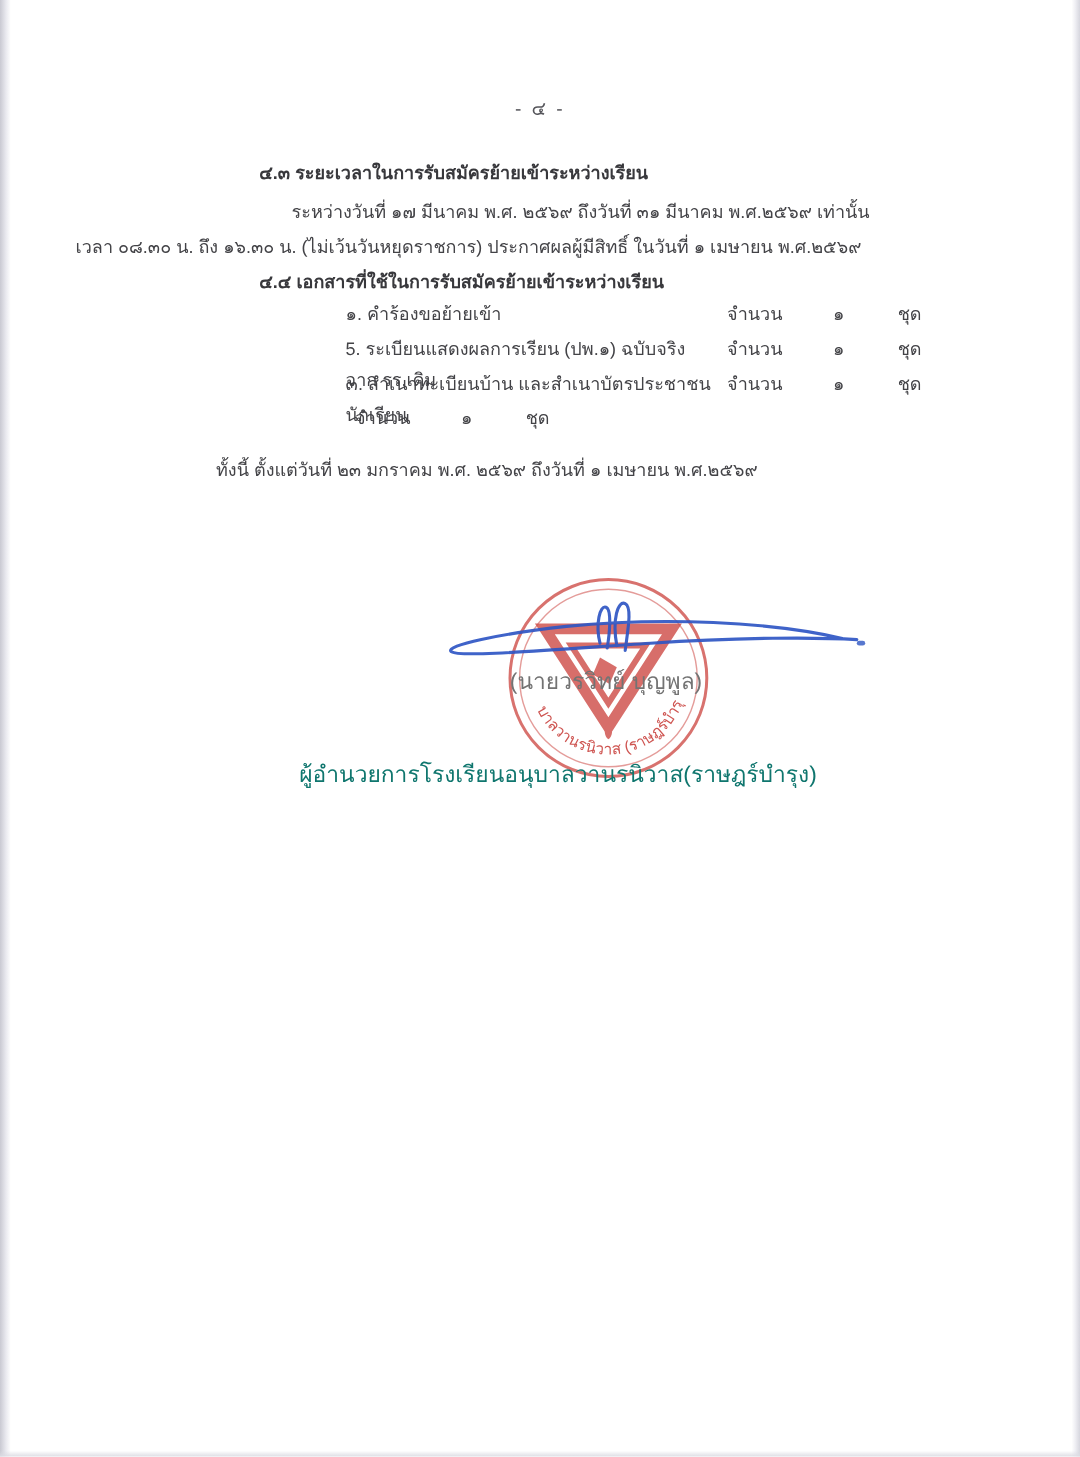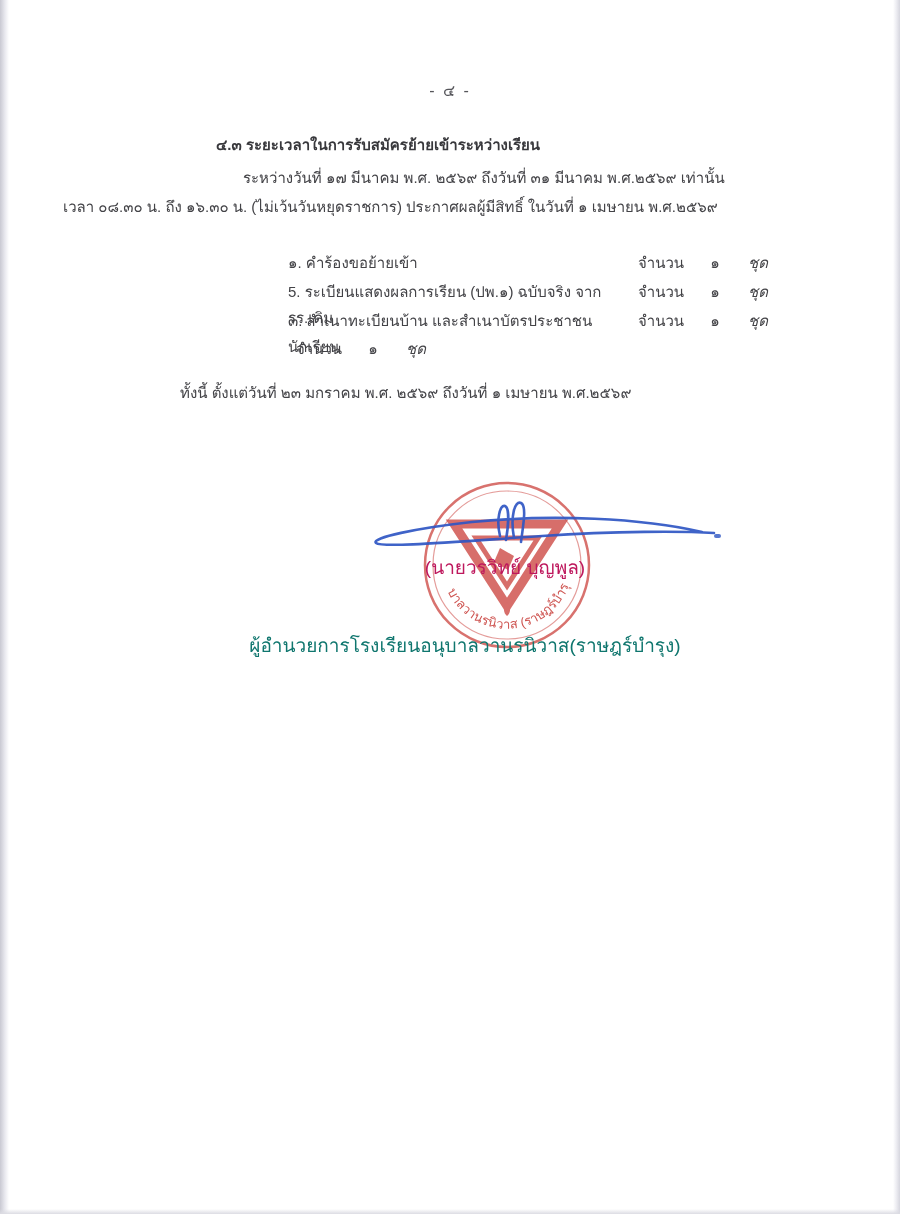--- a/index.html
+++ b/index.html
@@ -17,49 +17,50 @@
   .edge-right{position:absolute;right:0;top:0;bottom:0;width:7px;
     background:linear-gradient(to left,#d6d6de,#eeeef3 55%,rgba(255,255,255,0));}
   .edge-bottom{position:absolute;left:0;right:0;bottom:0;height:5px;
     background:linear-gradient(to top,#dcdce3,rgba(255,255,255,0));}
   .abs{position:absolute;white-space:nowrap;}
   .body-text{font-size:15px;line-height:26px;color:#434347;}
   .bold{font-weight:bold;color:#38383c;}
   .page-num{font-size:16px;letter-spacing:2px;color:#55555a;}
   .item-row{position:absolute;left:288px;width:490px;display:flex;
     justify-content:space-between;align-items:baseline;}
-  .item-row .qty-group{display:flex;gap:0;}
+  .item-row .qty-group{display:flex;gap:16px;}
   .qty-group span{display:inline-block;text-align:center;}
   .qty-label{min-width:62px;}
   .qty-num{min-width:46px;}
-  .qty-unit{min-width:40px;text-align:right;font-style:italic;}
+  .qty-unit{min-width:40px;text-align:right;}
   .centered{text-align:center;}
   .stamp-wrap{position:absolute;left:420px;top:478px;width:174px;height:174px;}
   .sig-wrap{position:absolute;left:362px;top:498px;width:366px;height:56px;}
   .sig-dot{position:absolute;left:714px;top:534px;width:7px;height:4px;
     background:#3a5fc6;border-radius:2px;opacity:.85;}
-  .name-line{left:0;width:900px;top:552px;font-size:19px;color:#be185d;text-align:center;
+  .name-line{left:0;width:900px;top:552px;font-size:19px;color:#737373;text-align:center;
     padding-left:110px;box-sizing:border-box;}
   .title-line{left:0;width:900px;top:582px;font-size:19px;color:#0f766e;text-align:center;
     padding-left:30px;box-sizing:border-box;margin-top:48px;}
 </style>
 </head>
 <body>
 
 <div class="page">
   <div class="edge-left"></div>
   <div class="edge-right"></div>
   <div class="edge-bottom"></div>
 
   <div class="abs page-num centered" style="left:0;width:900px;top:78px;">- ๔ -</div>
 
   <div class="abs body-text bold" style="left:216px;top:132px;">๔.๓ ระยะเวลาในการรับสมัครย้ายเข้าระหว่างเรียน</div>
   <div class="abs body-text" style="left:243px;top:165px;">ระหว่างวันที่ ๑๗ มีนาคม พ.ศ. ๒๕๖๙ ถึงวันที่ ๓๑ มีนาคม พ.ศ.๒๕๖๙ เท่านั้น</div>
   <div class="abs body-text" style="left:63px;top:194px;">เวลา ๐๘.๓๐ น. ถึง ๑๖.๓๐ น. (ไม่เว้นวันหยุดราชการ) ประกาศผลผู้มีสิทธิ์ ในวันที่ ๑ เมษายน พ.ศ.๒๕๖๙</div>
 
+  <div class="abs body-text bold" style="left:216px;top:223px;">๔.๔ เอกสารที่ใช้ในการรับสมัครย้ายเข้าระหว่างเรียน</div>
 
   <div class="item-row body-text" style="top:250px;">
     <span>๑. คำร้องขอย้ายเข้า</span>
     <span class="qty-group">
       <span class="qty-label">จำนวน</span>
       <span class="qty-num">๑</span>
       <span class="qty-unit">ชุด</span>
     </span>
   </div>
   <div class="item-row body-text" style="top:279px;">

